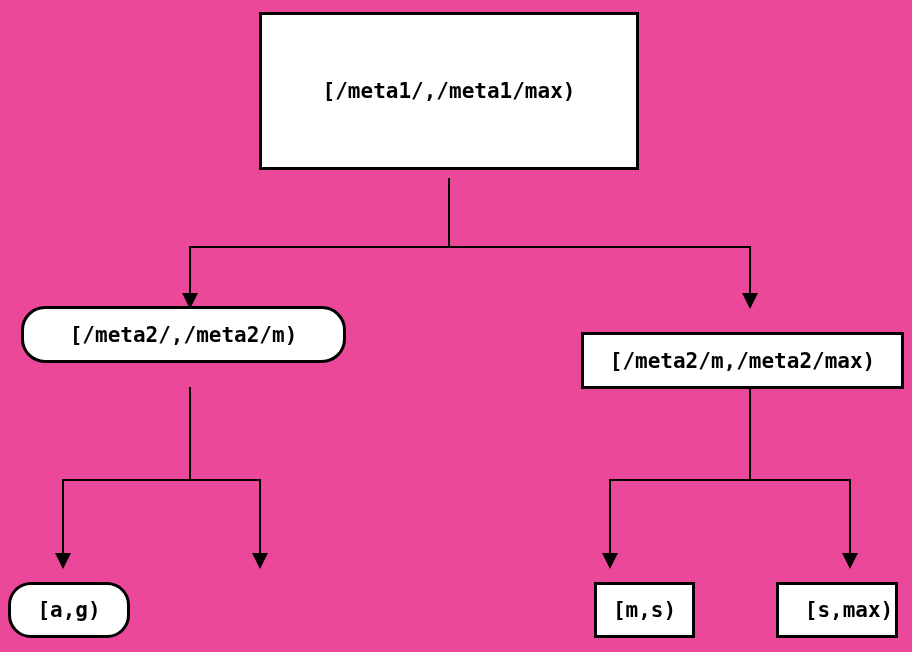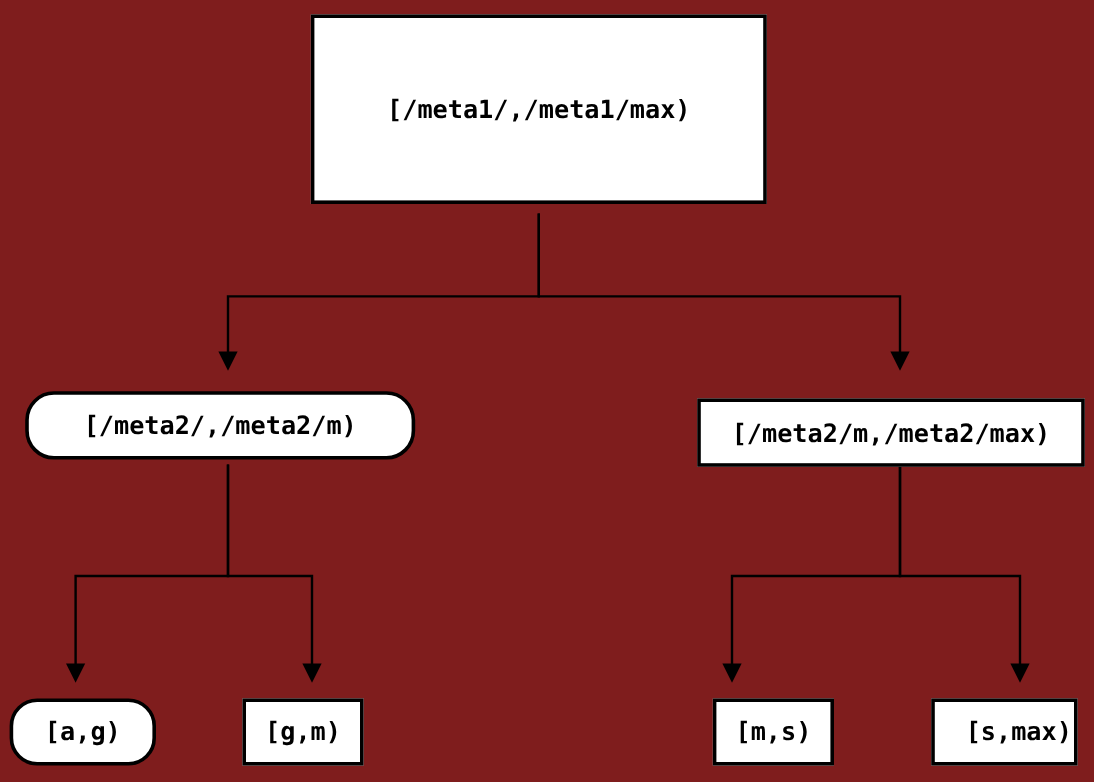--- a/index.html
+++ b/index.html
@@ -4,21 +4,21 @@
 <style>
   html, body {
     margin: 0;
     padding: 0;
     background: #ffffff;
   }
   #stage {
     position: relative;
     width: 912px;
     height: 652px;
-    background: #7f1d1d;
+    background: #ec4899;
     overflow: hidden;
     font-family: "DejaVu Sans Mono", "Liberation Mono", monospace;
   }
   #edge-layer {
     position: absolute;
     left: 0;
     top: 0;
     width: 912px;
     height: 652px;
   }
@@ -30,21 +30,21 @@
     display: flex;
     align-items: center;
     justify-content: center;
     color: #000000;
     font-size: 21px;
     font-weight: bold;
     white-space: pre;
     letter-spacing: 0;
   }
   .node-root  { left: 259px; top: 12px;  width: 380px; height: 158px; }
-  .node-left  { left: 21px;  top: 326px; width: 325px; height: 57px; border-radius: 24px; }
+  .node-left  { left: 21px;  top: 306px; width: 325px; height: 57px; border-radius: 24px; }
   .node-right { left: 581px; top: 332px; width: 323px; height: 57px; }
   .node-ag    { left: 8px;   top: 582px; width: 122px; height: 56px; border-radius: 23px; }
   .node-gm    { left: 202px; top: 582px; width: 101px; height: 56px; }
   .node-ms    { left: 552px; top: 582px; width: 101px; height: 56px; margin-left: 42px; }
   .node-smax  { left: 776px; top: 582px; width: 122px; height: 56px; padding-left: 24px; }
   .edge {
     fill: none;
     stroke: #000000;
     stroke-width: 2px;
   }
@@ -89,23 +89,20 @@
   </div>
 
   <div class="node node-right">
     <span>[/meta2/m,/meta2/max)</span>
   </div>
 
   <div class="node node-ag">
     <span>[a,g)</span>
   </div>
 
-  <div class="node node-gm">
-    <span>[g,m)</span>
-  </div>
 
   <div class="node node-ms">
     <span>[m,s)</span>
   </div>
 
   <div class="node node-smax">
     <span>[s,max)</span>
   </div>
 
 </div>

